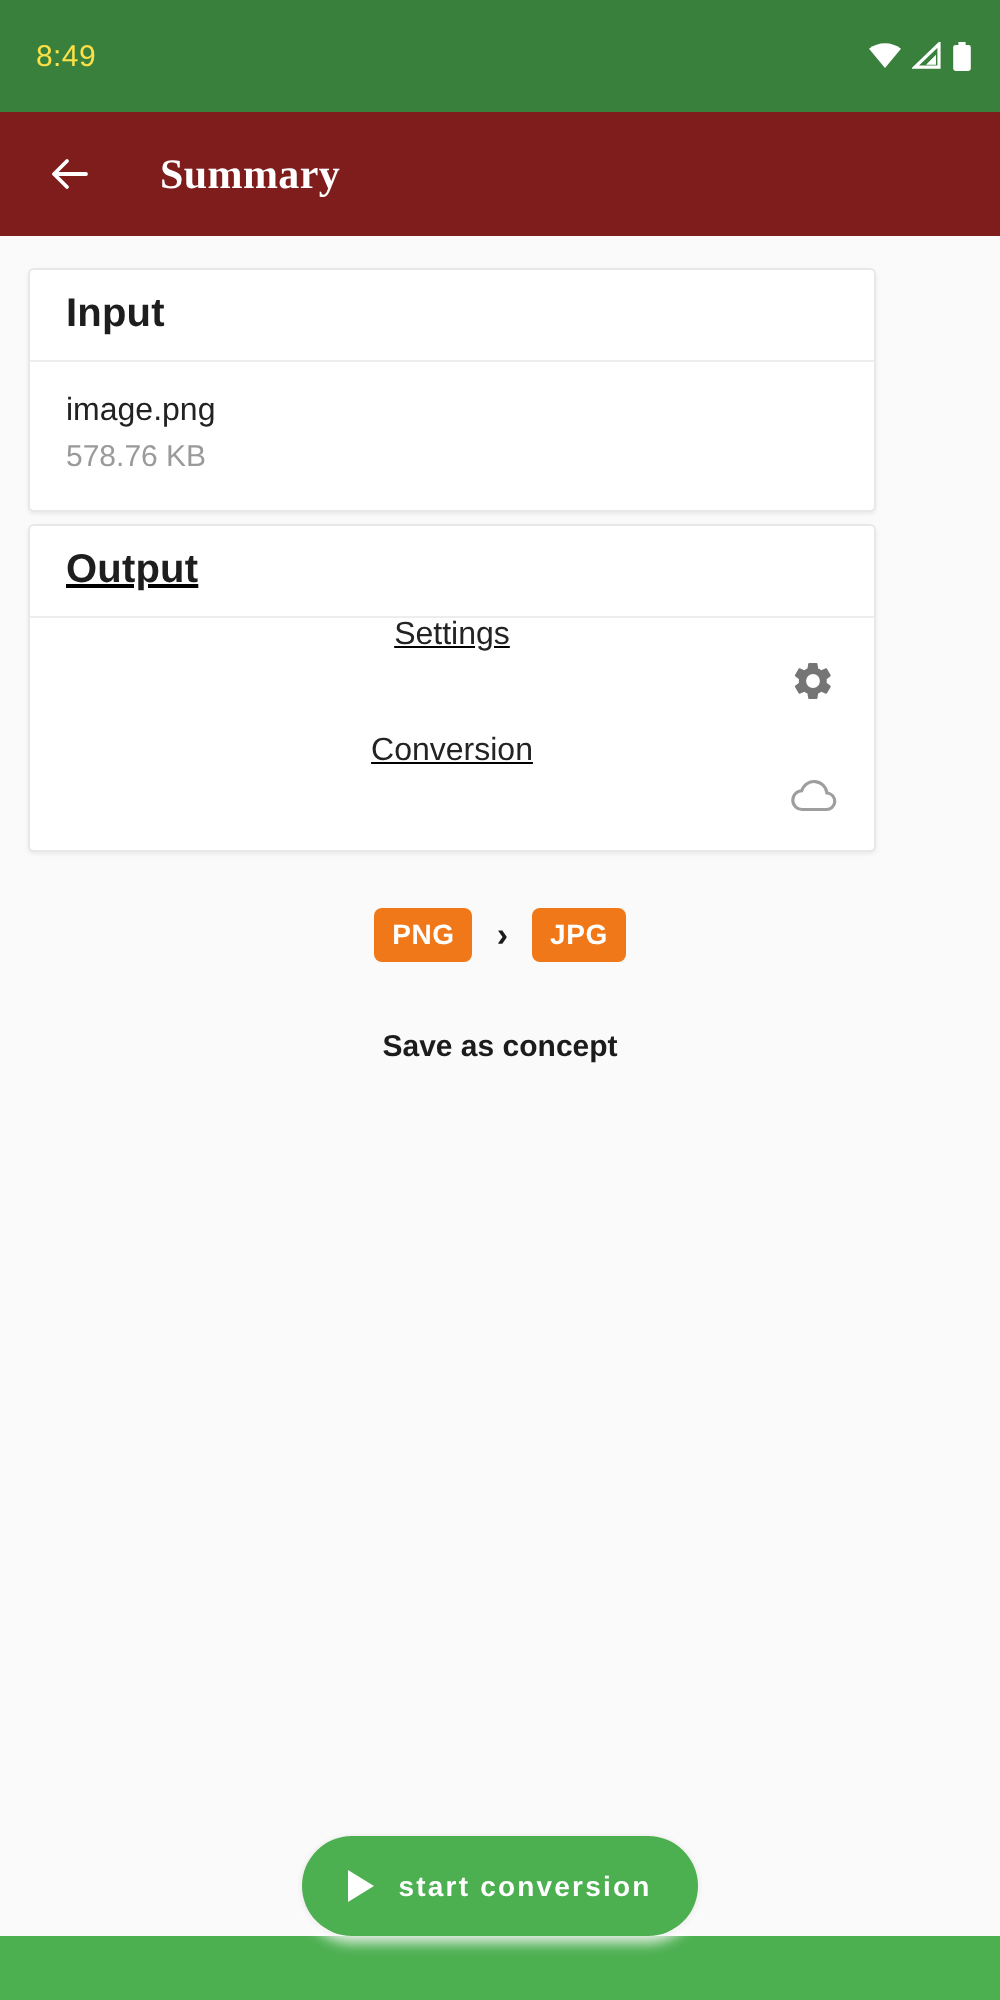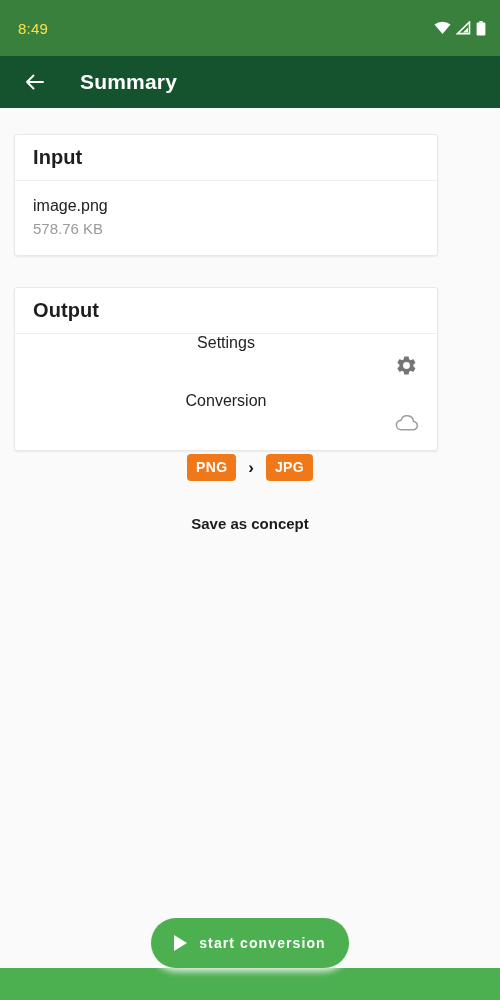--- a/index.html
+++ b/index.html
@@ -15,37 +15,37 @@
   .statusbar{
     position:absolute; left:0; top:0; width:500px; height:56px;
     background:#38803B; display:flex; align-items:center;
     padding:0 14px 0 18px; color:#fde047;
   }
   .status-time{ font-size:15px; letter-spacing:.2px; }
   .status-icons{ margin-left:auto; display:flex; align-items:center; gap:5px; }
 
   
   .appbar{
-    position:absolute; left:0; top:56px; width:500px; height:52px;
-    background:#14532d; display:flex; align-items:center; padding:0 18px;
+    position:absolute; left:0; top:56px; width:500px; height:62px;
+    background:#7f1d1d; display:flex; align-items:center; padding:0 18px;font-family:Liberation Serif, serif;
   }
   .back-btn{ width:34px; height:34px; display:flex; align-items:center; justify-content:center; cursor:pointer; }
   .appbar-title{
     color:#FFFFFF; font-size:21px; font-weight:bold;
     margin-left:28px; letter-spacing:.2px;
   }
 
   
   .card{
     position:absolute; left:14px; width:424px;
     background:#FFFFFF; border:1px solid #E8E8E8; border-radius:3px;
     box-shadow:0 1px 2px rgba(0,0,0,.07);
   }
   #card-input  { top:134px; }
-  #card-output { top:287px; }
+  #card-output { top:262px;text-decoration:underline; }
 
   .card-header{
     height:46px; display:flex; align-items:center; padding:0 18px;
     border-bottom:1px solid #EDEDED;
   }
   .card-header-title{ font-size:20px; font-weight:bold; color:#1E1E1E; letter-spacing:.1px; }
 
   .file-row{ padding:14px 18px 16px 18px; }
   .file-name{ font-size:16px; color:#222222; line-height:1.35; }
   .file-size{ font-size:15px; color:#9A9A9A; line-height:1.35; margin-top:2px; }

